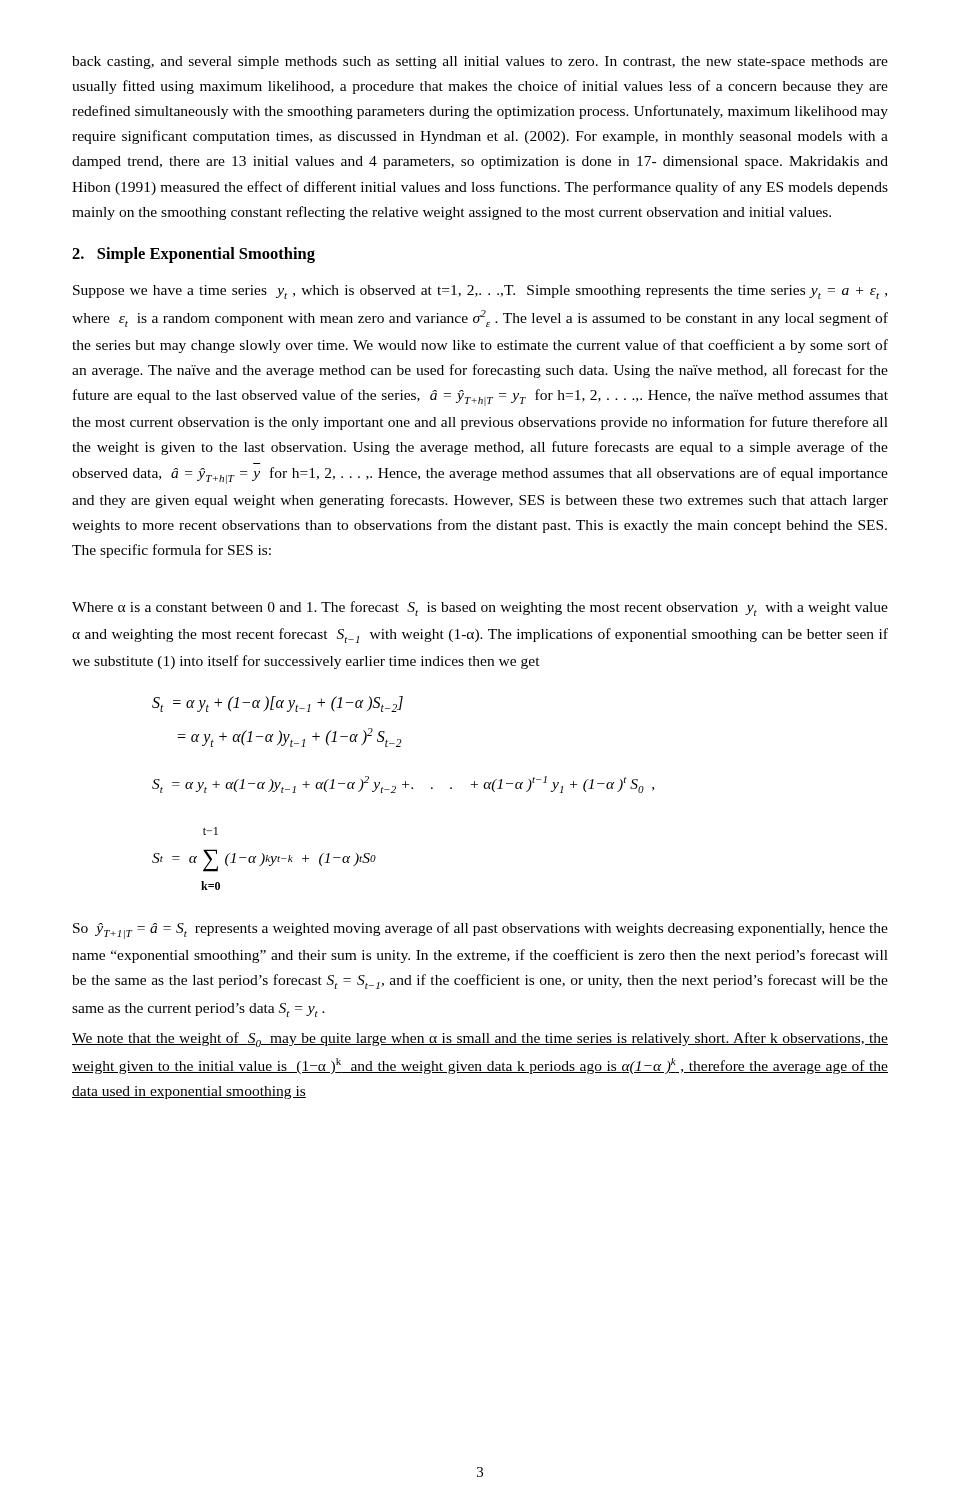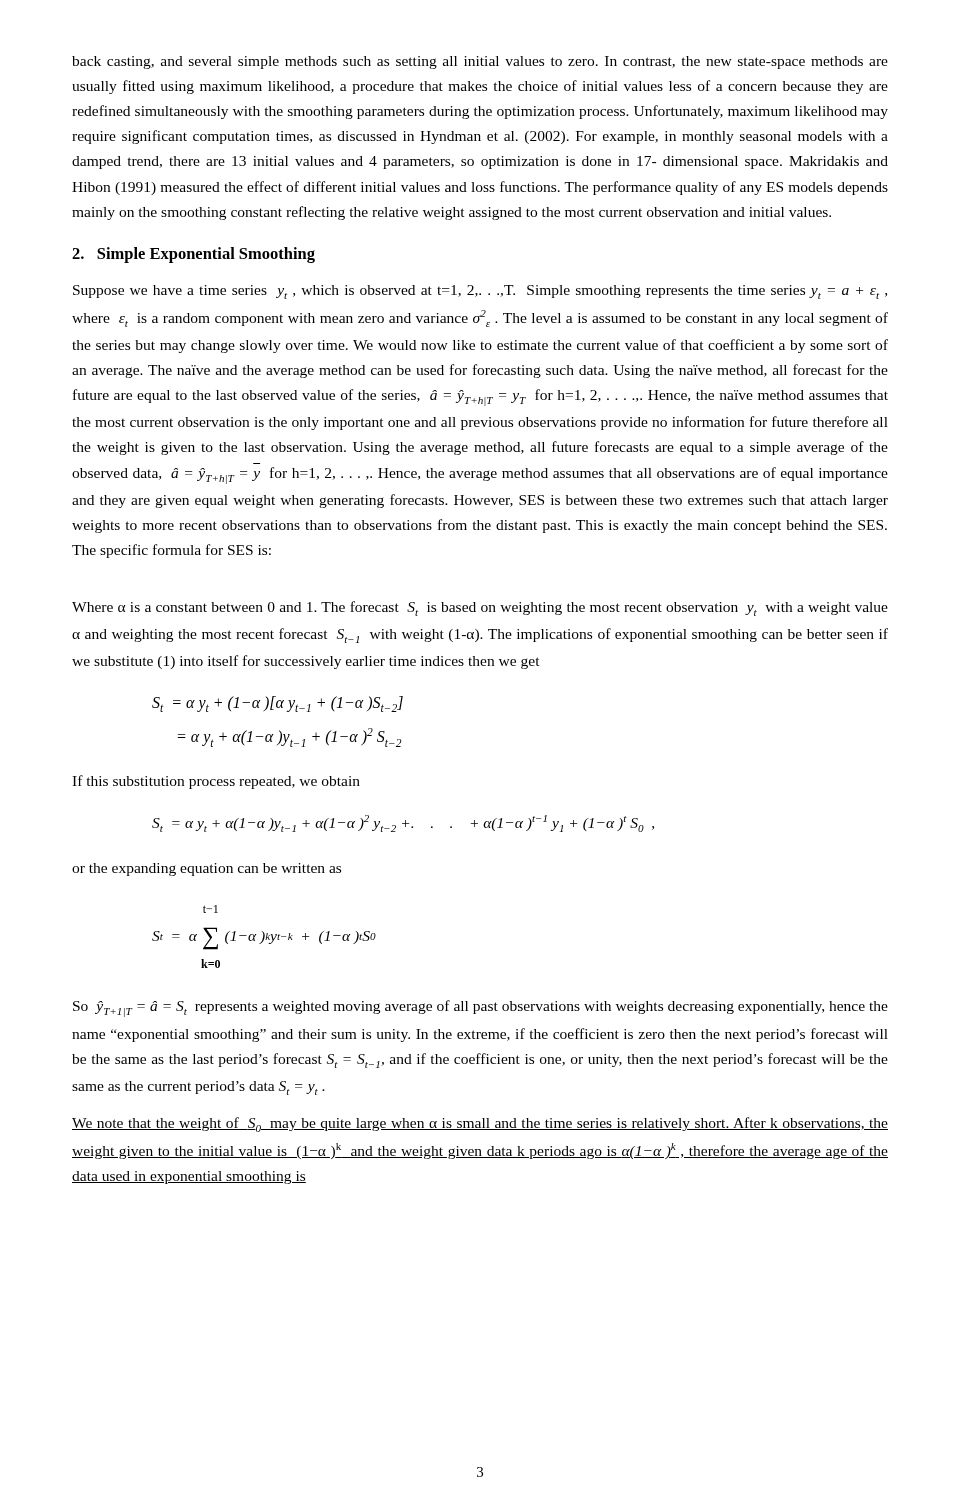--- a/index.html
+++ b/index.html
@@ -42,21 +42,21 @@
     }
     sup { font-size: 0.72em; vertical-align: super; }
     sub { font-size: 0.72em; vertical-align: sub; }
     .page-number {
       position: absolute;
       bottom: 28px;
       left: 50%;
       transform: translateX(-50%);
       font-size: 15px;
     }
-    .para { margin-bottom: 10px; }
+    .para { margin-bottom: 3px; }
     .sum-block {
       display: inline-block;
       vertical-align: middle;
       text-align: center;
       margin: 0 2px;
     }
     .sum-block .upper { display: block; font-size: 0.78em; }
     .sum-block .sigma-sym { display: block; font-size: 1.6em; line-height: 1; }
     .sum-block .lower { display: block; font-size: 0.78em; }
   </style>
@@ -82,31 +82,25 @@
 
   <p class="text-block para" style="margin-bottom:6px;margin-top:32px;">
     Where α is a constant between 0 and 1. The forecast &nbsp;<span class="math-inline">S<sub>t</sub></span>&nbsp; is based on weighting the most recent observation &nbsp;<span class="math-inline">y<sub>t</sub></span>&nbsp; with a weight value α and weighting the most recent forecast &nbsp;<span class="math-inline">S<sub>t−1</sub></span>&nbsp; with weight (1-α). The implications of exponential smoothing can be better seen if we substitute (1) into itself for successively earlier time indices then we get
   </p>
 
   <div class="math-block" style="line-height:2;">
     <i>S</i><sub>t</sub> &nbsp;= α <i>y</i><sub>t</sub> + (1−α )[α <i>y</i><sub>t−1</sub> + (1−α )<i>S</i><sub>t−2</sub>]<br>
     &nbsp;&nbsp;&nbsp;&nbsp;&nbsp;&nbsp;= α <i>y</i><sub>t</sub> + α(1−α )<i>y</i><sub>t−1</sub> + (1−α )<sup>2</sup> <i>S</i><sub>t−2</sub>
   </div>
 
-  <p class="text-block para" style="margin-bottom:6px;">
-    If this substitution process repeated, we obtain
-  </p>
 
   <div class="math-block" style="font-size:15.5px; line-height:2.1;">
     <i>S</i><sub>t</sub> &nbsp;= α <i>y</i><sub>t</sub> + α(1−α )<i>y</i><sub>t−1</sub> + α(1−α )<sup>2</sup> <i>y</i><sub>t−2</sub> +.&nbsp;&nbsp;&nbsp; .&nbsp;&nbsp;&nbsp; .&nbsp;&nbsp;&nbsp; + α(1−α )<sup>t−1</sup> <i>y</i><sub>1</sub> + (1−α )<sup>t</sup> <i>S</i><sub>0</sub>&nbsp;&nbsp;<span style="font-style:normal;">,</span>
   </div>
 
-  <p class="text-block para" style="margin-bottom:6px;">
-    or the expanding equation can be written as
-  </p>
 
   <div class="math-block" style="font-size:15.5px; line-height:2.5; display:flex; align-items:center; margin-left:80px;">
     <span style="font-style:italic;">S</span><sub>t</sub>&nbsp;&nbsp;=&nbsp;&nbsp;α
     <span class="sum-block" style="margin:0 4px;">
       <span class="upper" style="font-style:normal;">t−1</span>
       <span class="sigma-sym" style="font-style:normal;">∑</span>
       <span class="lower" style="font-style:normal;font-weight:bold;">k=0</span>
     </span>
     (1−α )<sup>k</sup> <i>y</i><sub>t−k</sub>&nbsp;&nbsp;+&nbsp;&nbsp;(1−α )<sup>t</sup> <i>S</i><sub>0</sub>
   </div>

